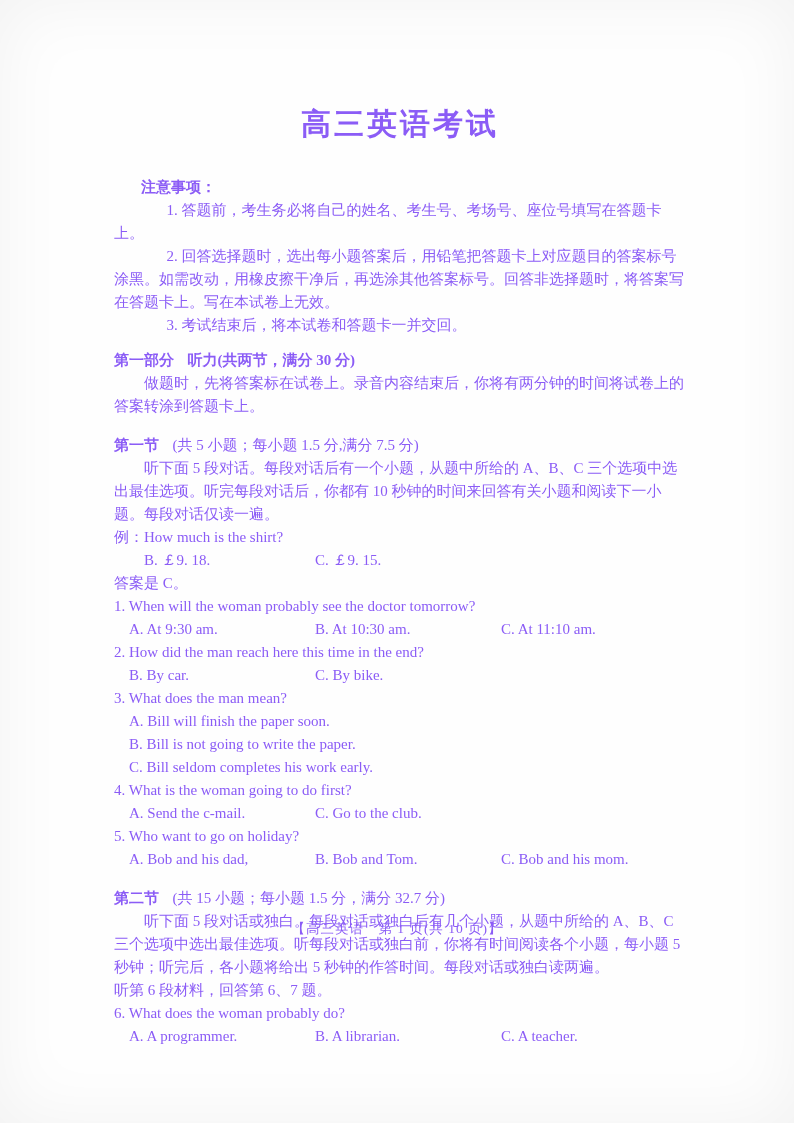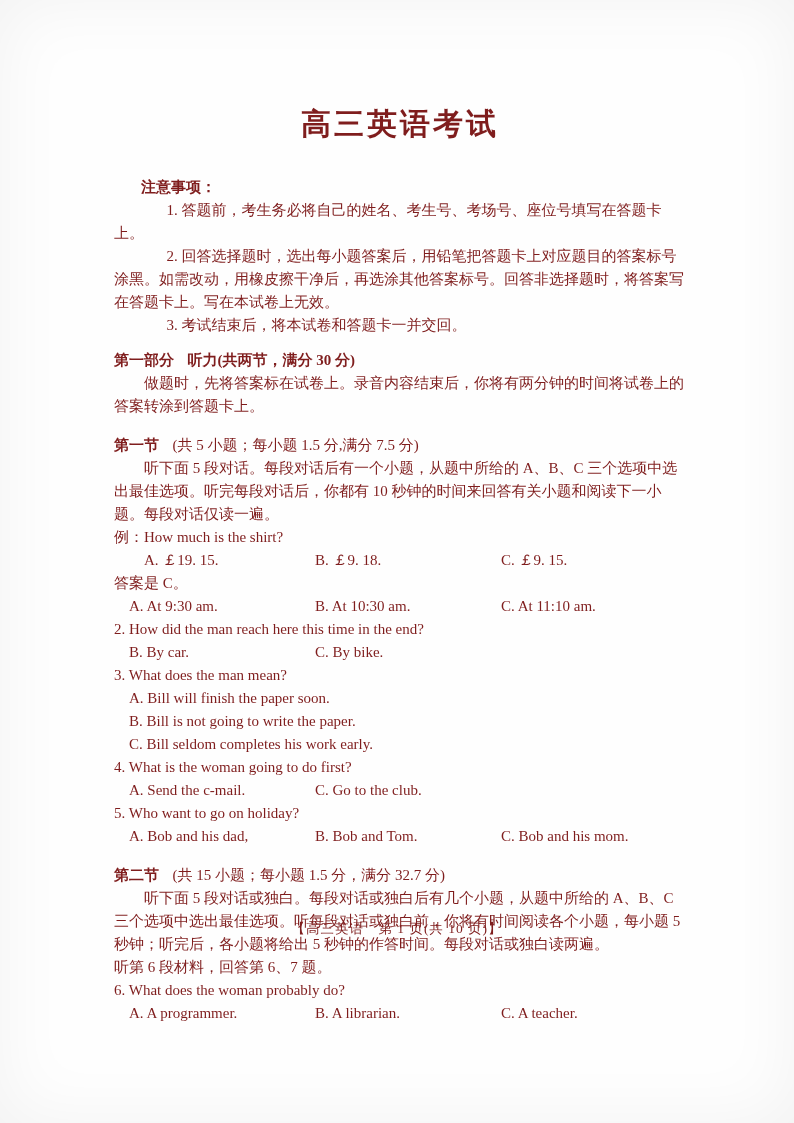--- a/index.html
+++ b/index.html
@@ -7,21 +7,21 @@
   body {
     width: 794px;
     background: #ffffff;
     font-family: "Liberation Serif", "DejaVu Serif", serif;
   }
   .page {
     position: relative;
     width: 794px;
     height: 1123px;
     background: #fefefe;
-    color: #7f1d1d;
+    color: #8b5cf6;
     padding: 106px 108px 0 114px;
     overflow: hidden;
     box-shadow: inset 0 0 70px rgba(0,0,0,0.05);
     font-size: 15px;
     line-height: 23px;
   }
   .title {
     margin: 0 0 34px 0;
     text-align: center;
     font-size: 30px;
@@ -79,26 +79,26 @@
   </p>
   <p class="p ind2">做题时，先将答案标在试卷上。录音内容结束后，你将有两分钟的时间将试卷上的答案转涂到答题卡上。</p>
 
   <p class="p sec-head">
     <span class="hd-label">第一节</span><span>(共 5 小题；每小题 1.5 分,满分 7.5 分)</span>
   </p>
   <p class="p ind2">听下面 5 段对话。每段对话后有一个小题，从题中所给的 A、B、C 三个选项中选出最佳选项。听完每段对话后，你都有 10 秒钟的时间来回答有关小题和阅读下一小题。每段对话仅读一遍。</p>
 
   <p class="p">例：How much is the shirt?</p>
   <div class="opt-row example">
-    <span>A. ￡19. 15.</span>
     <span>B. ￡9. 18.</span>
     <span>C. ￡9. 15.</span>
   </div>
   <p class="p">答案是 C。</p>
 
+  <p class="p">1. When will the woman probably see the doctor tomorrow?</p>
   <div class="opt-row">
     <span>A. At 9:30 am.</span>
     <span>B. At 10:30 am.</span>
     <span>C. At 11:10 am.</span>
   </div>
 
   <p class="p">2. How did the man reach here this time in the end?</p>
   <div class="opt-row">
     <span>B. By car.</span>
     <span>C. By bike.</span>

